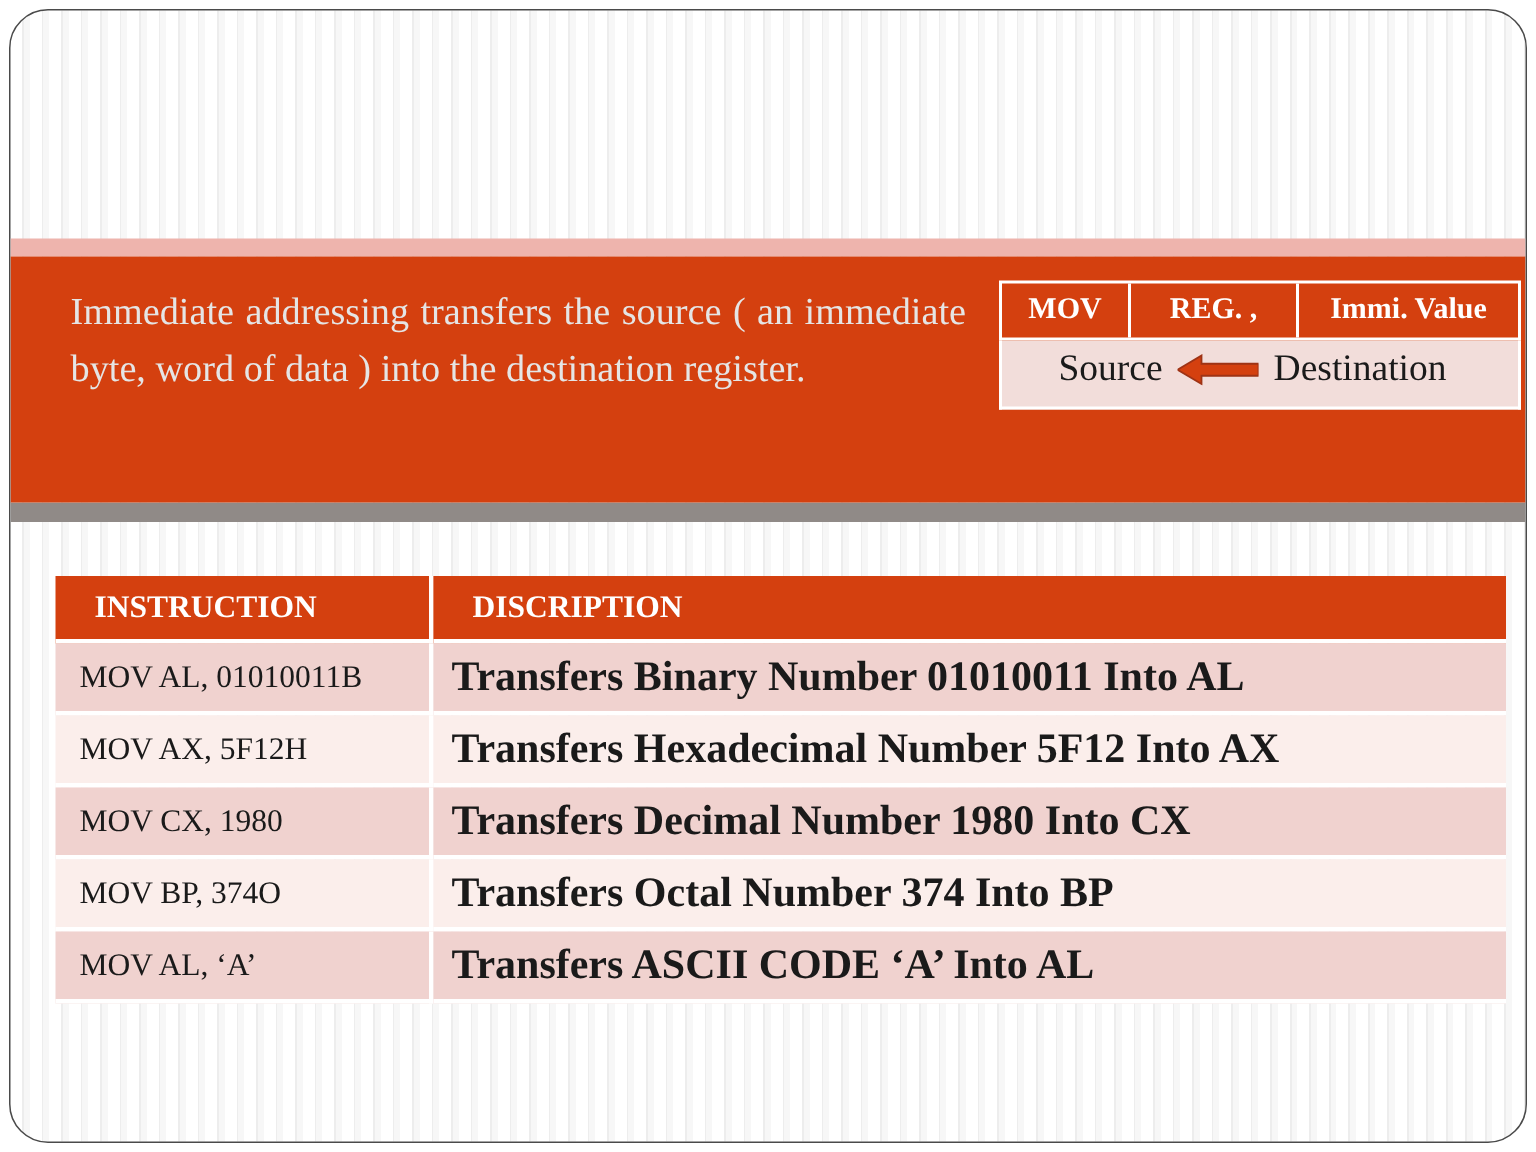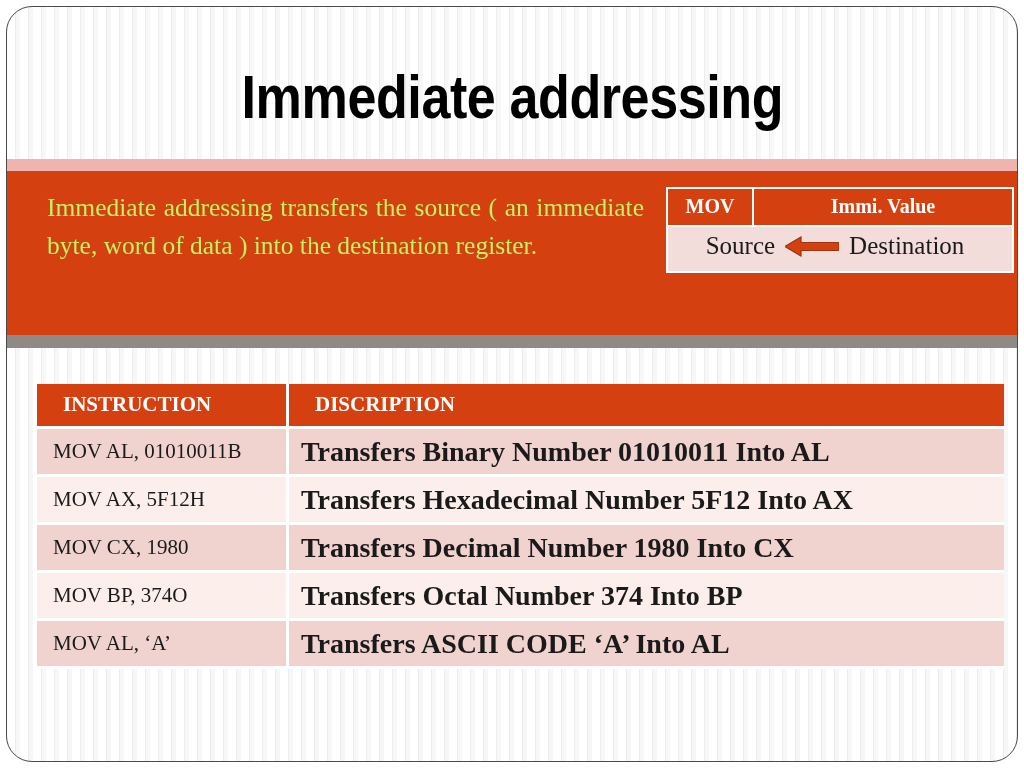--- a/index.html
+++ b/index.html
@@ -83,21 +83,21 @@
     width: 100%;
     height: 13px;
     background: #908a87;
   }
 
   #banner-text {
     position: absolute;
     left: 40px;
     top: 18px;
     width: 597px;
-    color: #bef264;
+    color: #e5e5e5;
     font-size: 25.5px;
     line-height: 38px;
     text-align: justify;
     text-align-last: left;
   }
 
   
   #mov-table {
     position: absolute;
     left: 659px;
@@ -191,34 +191,32 @@
     padding-left: 12px;
   }
   tr.row-odd td  { background: #f0d2cf; }
   tr.row-even td { background: #fbeeeb; }
 </style>
 </head>
 <body>
 
 <div id="slide">
 
-  <div id="title-area">
-    <div id="slide-title">Immediate addressing</div>
-  </div>
 
   <div id="banner-pink"></div>
   <div id="banner-gray"></div>
 
   <div id="banner">
 
     <div id="banner-text">Immediate addressing transfers the source ( an immediate byte, word of data ) into the destination register.</div>
 
     <div id="mov-table">
       <div id="mov-head">
         <div class="mov-cell c1">MOV</div>
+        <div class="mov-cell c2">REG. ,</div>
         <div class="mov-cell c3">Immi. Value</div>
       </div>
       <div id="mov-sub">
         <span class="mov-sub-label">Source</span>
         <svg id="left-arrow" viewBox="0 0 54 21">
           <polygon points="0,10.5 16,1 16,6.5 54,6.5 54,14.5 16,14.5 16,20" fill="#d4400f" stroke="#9e3315" stroke-width="1.2"></polygon>
         </svg>
         <span class="mov-sub-label">Destination</span>
       </div>
     </div>

